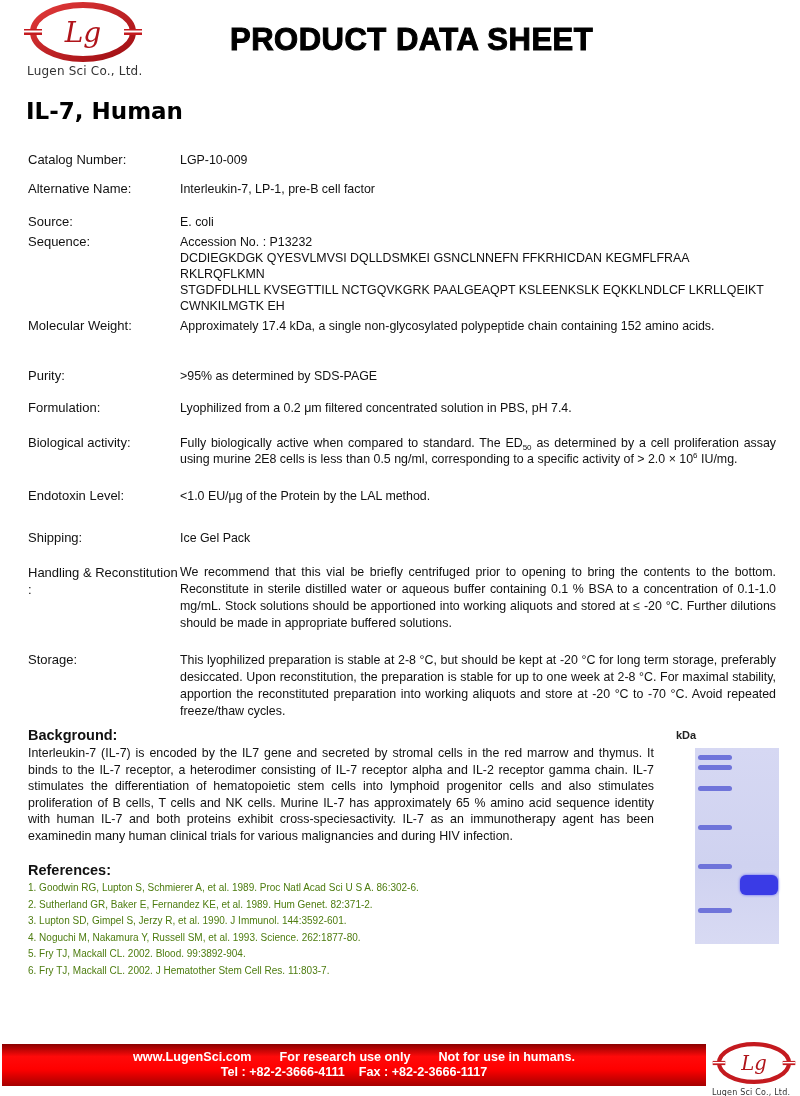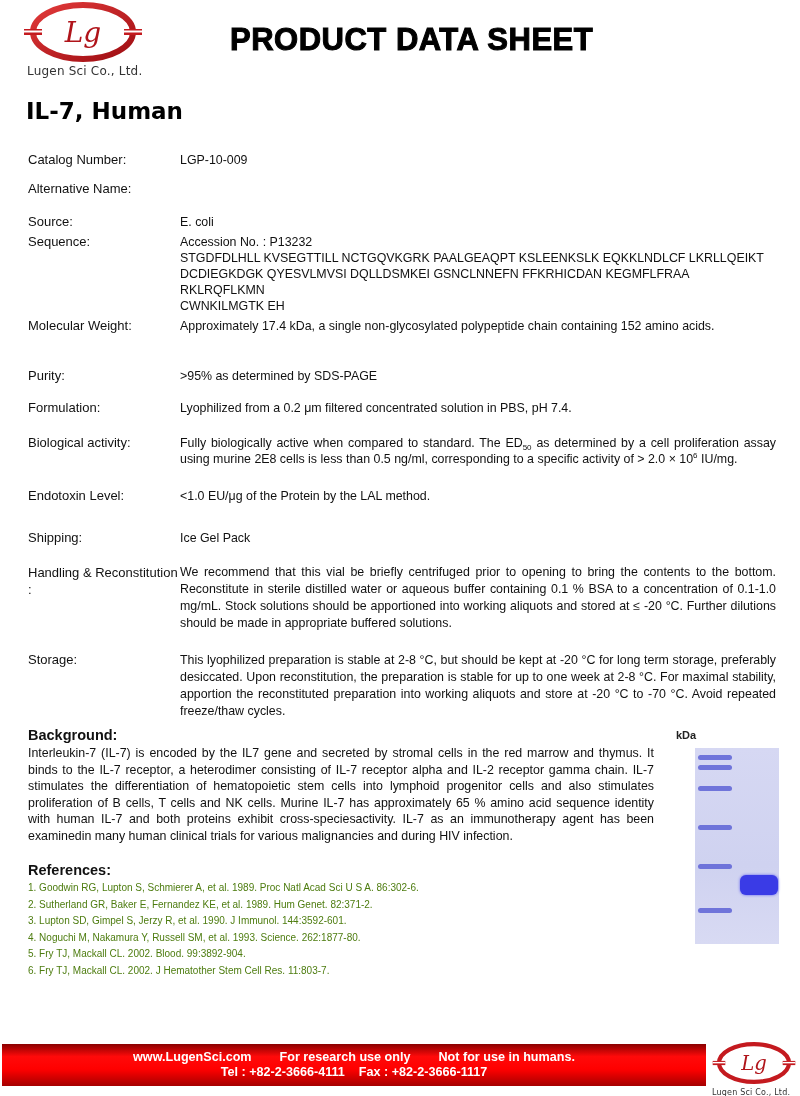--- a/index.html
+++ b/index.html
@@ -66,31 +66,32 @@
 <div class="doc-title">PRODUCT DATA SHEET</div>
 <div class="product-name">IL-7, Human</div>
 
 <div class="specs">
   <div class="row" style="top:0px">
     <div class="label">Catalog Number:</div>
     <div class="value">LGP-10-009</div>
   </div>
   <div class="row" style="top:29px">
     <div class="label">Alternative Name:</div>
+    <div class="value">Interleukin-7, LP-1, pre-B cell factor</div>
   </div>
   <div class="row" style="top:62px">
     <div class="label">Source:</div>
     <div class="value">E. coli</div>
   </div>
   <div class="row" style="top:82px">
     <div class="label">Sequence:</div>
     <div class="value" style="text-align:left">
       <span class="line">Accession No. : P13232</span>
+      <span class="line">DCDIEGKDGK QYESVLMVSI DQLLDSMKEI GSNCLNNEFN FFKRHICDAN KEGMFLFRAA RKLRQFLKMN</span>
       <span class="line">STGDFDLHLL KVSEGTTILL NCTGQVKGRK PAALGEAQPT KSLEENKSLK EQKKLNDLCF LKRLLQEIKT</span>
-      <span class="line">DCDIEGKDGK QYESVLMVSI DQLLDSMKEI GSNCLNNEFN FFKRHICDAN KEGMFLFRAA RKLRQFLKMN</span>
       <span class="line">CWNKILMGTK EH</span>
     </div>
   </div>
   <div class="row" style="top:166px">
     <div class="label">Molecular Weight:</div>
     <div class="value">Approximately 17.4 kDa, a single non-glycosylated polypeptide chain containing 152 amino acids.</div>
   </div>
   <div class="row" style="top:216px">
     <div class="label">Purity:</div>
     <div class="value">&gt;95% as determined by SDS-PAGE</div>

